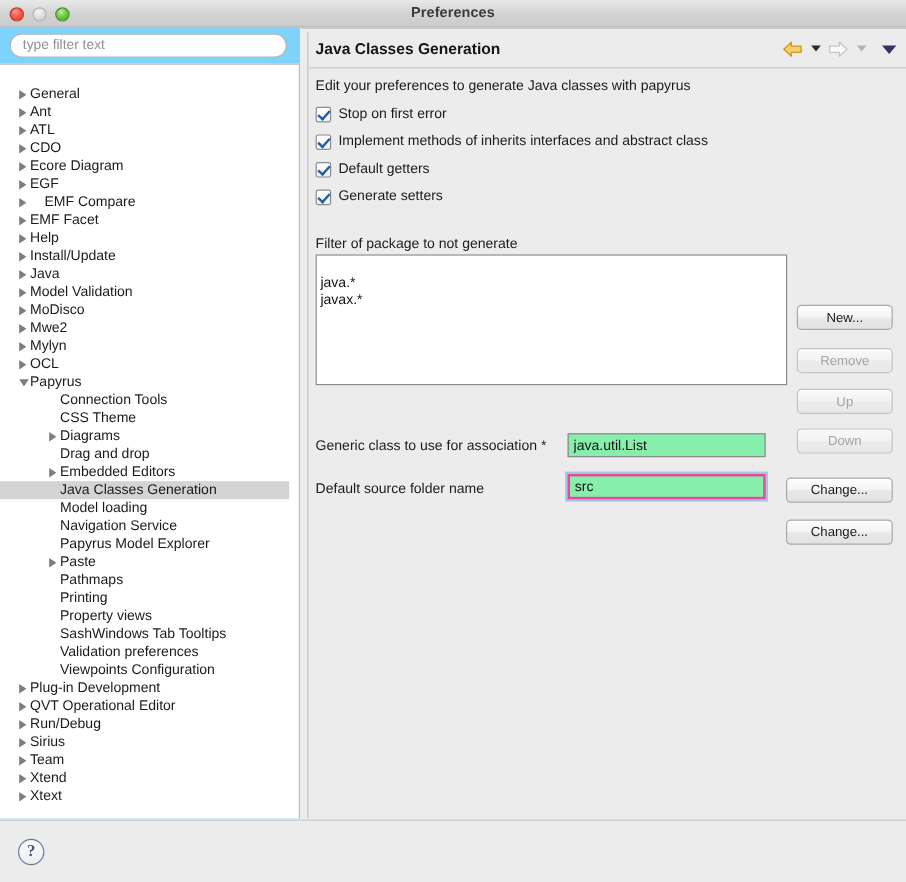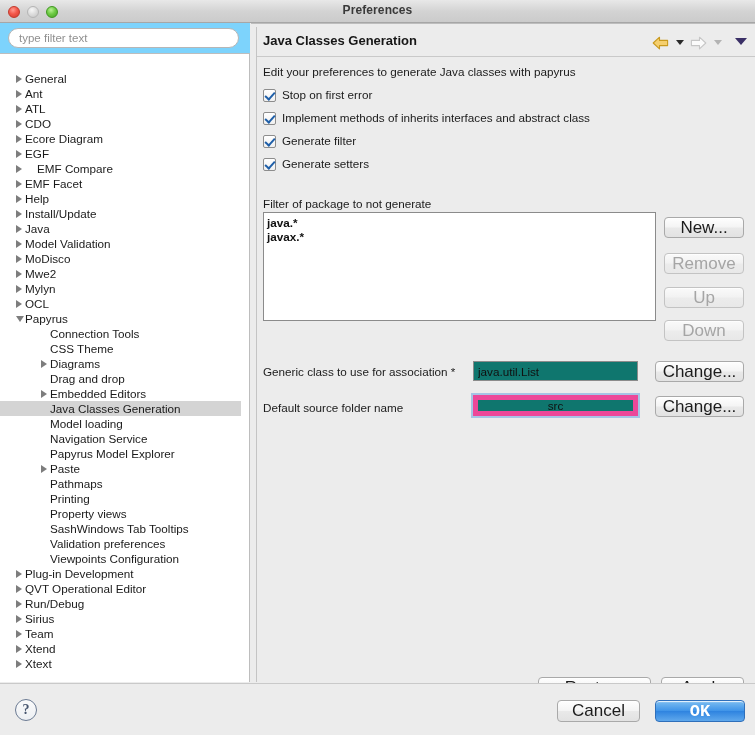--- a/index.html
+++ b/index.html
@@ -179,71 +179,70 @@
     font-size: 11.7px; color: #1b1b1b;
   }
 
   
   #listbox {
     position: absolute; left: 12px; top: 188px;
     width: 393px; height: 109px;
     background: #ffffff;
     border: 1px solid #8b8b8b;
     overflow: hidden;
-    padding: 3px 0 0 3px;
-    font-weight: bold;
+    padding: 16px 0 0 3px;
   }
   .litem {
     font-size: 11.7px; color: #101010;
     line-height: 14px; height: 14px;
     white-space: nowrap;
   }
 
   
   .btn {
     position: absolute;
     font-family: "Liberation Sans", sans-serif;
-    font-size: 17px;
+    font-size: 11px;
     color: #1c1c1c;
     background: linear-gradient(to bottom, #fefefe 0%, #f4f4f4 48%, #e9e9e9 52%, #e2e2e2 100%);
     border: 1px solid #a9a9a9;
     border-radius: 4px;
     text-align: center;
     padding: 0;
     box-shadow: 0 1px 0 rgba(255,255,255,0.7) inset;
     cursor: default;
+    margin-top: 37px;
   }
   .btn.disabled { color: #a5a5a5; border-color: #c3c3c3;
     background: linear-gradient(to bottom, #fafafa 0%, #f2f2f2 48%, #ececec 52%, #e8e8e8 100%); }
   .btn.default {
     color: #ffffff; font-weight: bold;
     background: linear-gradient(to bottom, #a5d1f5 0%, #6eb4ef 12%, #3e93e8 50%, #2f84e0 52%, #5fa8ec 100%);
     border: 1px solid #2f6fba;
   }
 
   #side-new   { left: 413px; top: 193px; width: 80px; height: 21px; }
   #side-rem   { left: 413px; top: 229px; width: 80px; height: 21px; }
   #side-up    { left: 413px; top: 263px; width: 80px; height: 21px; }
   #side-down  { left: 413px; top: 296px; width: 80px; height: 21px; }
 
   
   .flabel { position: absolute; font-size: 11.7px; color: #1b1b1b; }
   .tfield {
     position: absolute;
     font-family: "Liberation Sans", sans-serif;
     font-size: 11.7px; color: #111111;
-    background: #0f766e;
+    background: #86efac;
     border: 1px solid #8b8b8b;
     padding: 0 4px;
     outline: none;
   }
   .tfield.focused {
-    border: 5px solid #ec4899;
+    border: 2px solid #ec4899;
     box-shadow: 0 0 0 2px rgba(110,164,224,0.55);
-    text-align: center;
   }
 
   #lbl-generic { left: 12px; top: 341px; }
   #fld-generic { left: 222px; top: 337px; width: 165px; height: 20px; }
   #btn-change1 { left: 404px; top: 337px; width: 89px; height: 21px; }
 
   #lbl-folder  { left: 12px; top: 377px; }
   #fld-folder  { left: 222px; top: 371px; width: 165px; height: 21px; }
   #btn-change2 { left: 404px; top: 372px; width: 89px; height: 21px; }
 
@@ -474,21 +473,21 @@
       <span class="cblabel">Stop on first error</span>
     </div>
 
     <div class="cbrow" style="top:87px">
       <span class="cbox"></span>
       <span class="cblabel">Implement methods of inherits interfaces and abstract class</span>
     </div>
 
     <div class="cbrow" style="top:110px">
       <span class="cbox"></span>
-      <span class="cblabel">Generate filter</span>
+      <span class="cblabel">Default getters</span>
     </div>
 
     <div class="cbrow" style="top:133px">
       <span class="cbox"></span>
       <span class="cblabel">Generate setters</span>
     </div>
 
     <div id="filter-label">Filter of package to not generate</div>
 
     <div id="listbox">

